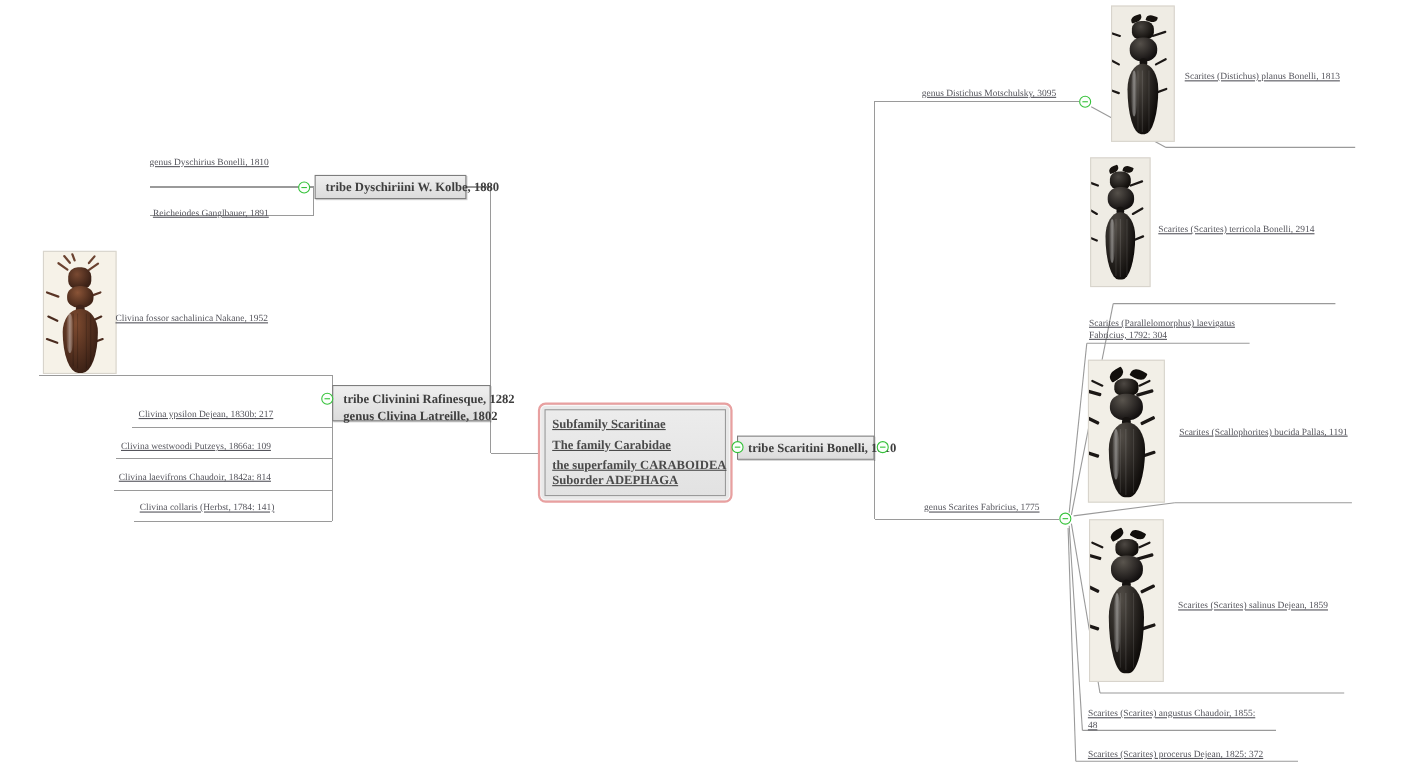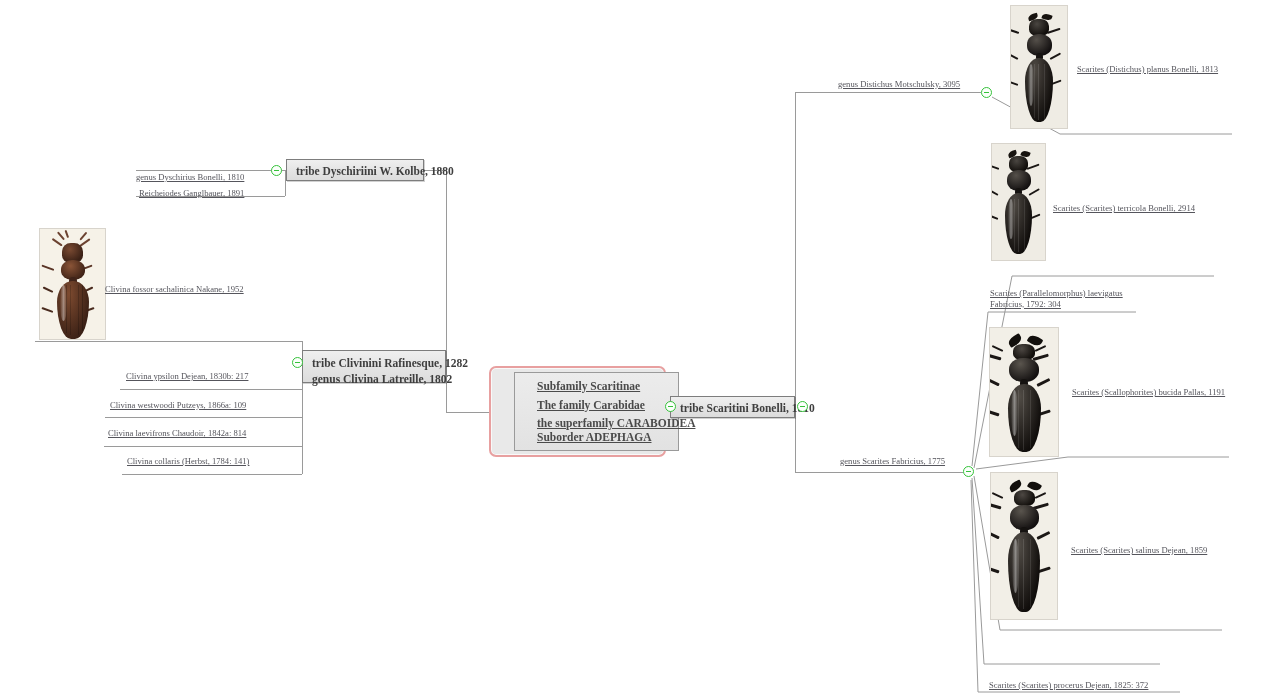--- a/index.html
+++ b/index.html
@@ -40,22 +40,21 @@
     border-radius:7px;
     box-sizing:border-box;
     padding:4px;
     box-shadow:0 0 0 1px rgba(255,255,255,.7) inset;
   }
   #root-inner{
     width:100%;height:100%;
     border:1px solid #9a9a9a;
     box-sizing:border-box;
     background:linear-gradient(to bottom,#ececec,#e2e2e2);
-    padding:8px 22px;
-    margin-left:19px;
+    padding:8px 6px;
   }
   #root-inner div{
     font-family:"Liberation Serif", serif;
     font-weight:bold;
     font-size:11.5px;
     color:#4a4a4a;
     text-decoration:underline;
     line-height:1.0;
     margin-bottom:7px;
     white-space:nowrap;
@@ -207,21 +206,21 @@
       <div class="tight">the superfamily CARABOIDEA</div>
       <div>Suborder ADEPHAGA</div>
     </div>
   </div>
 
   <div class="node-box" style="left:286px;top:159px;width:138px;height:22px;line-height:12px;">
     <span>tribe Dyschiriini W. Kolbe, 1880</span>
   </div>
   <div class="collapse" style="left:271px;top:165px;"></div>
 
-  <div class="leaf" style="left:136px;top:172px;">genus Dyschirius Bonelli, 1810</div>
+  <div class="leaf" style="left:136px;top:142px;">genus Dyschirius Bonelli, 1810</div>
   <div class="leaf" style="left:139px;top:188px;">Reicheiodes Ganglbauer, 1891</div>
 
   <div class="node-box" style="left:302px;top:350px;width:144px;height:33px;">
     <div>tribe Clivinini Rafinesque, 1282</div>
     <div>genus Clivina Latreille, 1802</div>
   </div>
   <div class="collapse" style="left:292px;top:357px;"></div>
 
   <div class="photo" style="left:39px;top:228px;width:67px;height:112px;background:#f6f2e8;">
     <div class="beetle">
@@ -363,16 +362,20 @@
       <div class="b-thorax" style="width:8px;height:9px;margin-left:-4px;top:54px;background:#151210;"></div>
       <div class="b-body" style="width:32px;height:80px;margin-left:-16px;top:59px;background:radial-gradient(ellipse at 36% 16%,#514c46,#100d0b 74%);"></div>
       <div class="b-gloss" style="left:21px;top:66px;width:7px;height:54px;"></div>
       <div class="b-stripe" style="left:27px;top:66px;height:68px;background:rgba(255,255,255,.10);"></div>
       <div class="b-stripe" style="left:32px;top:66px;height:70px;background:rgba(255,255,255,.12);"></div>
       <div class="b-stripe" style="left:39px;top:66px;height:68px;background:rgba(255,255,255,.10);"></div>
     </div>
   </div>
   <div class="leaf" style="left:1071px;top:545px;">Scarites (Scarites) salinus Dejean, 1859</div>
 
+  <div class="leaf wrap" style="left:989px;top:643px;width:175px;">
+    <span>Scarites (Scarites) angustus Chaudoir, 1855:</span><br>
+    <span>48</span>
+  </div>
 
   <div class="leaf" style="left:989px;top:680px;">Scarites (Scarites) procerus Dejean, 1825: 372</div>
 
 </div>
 
 </body></html>

